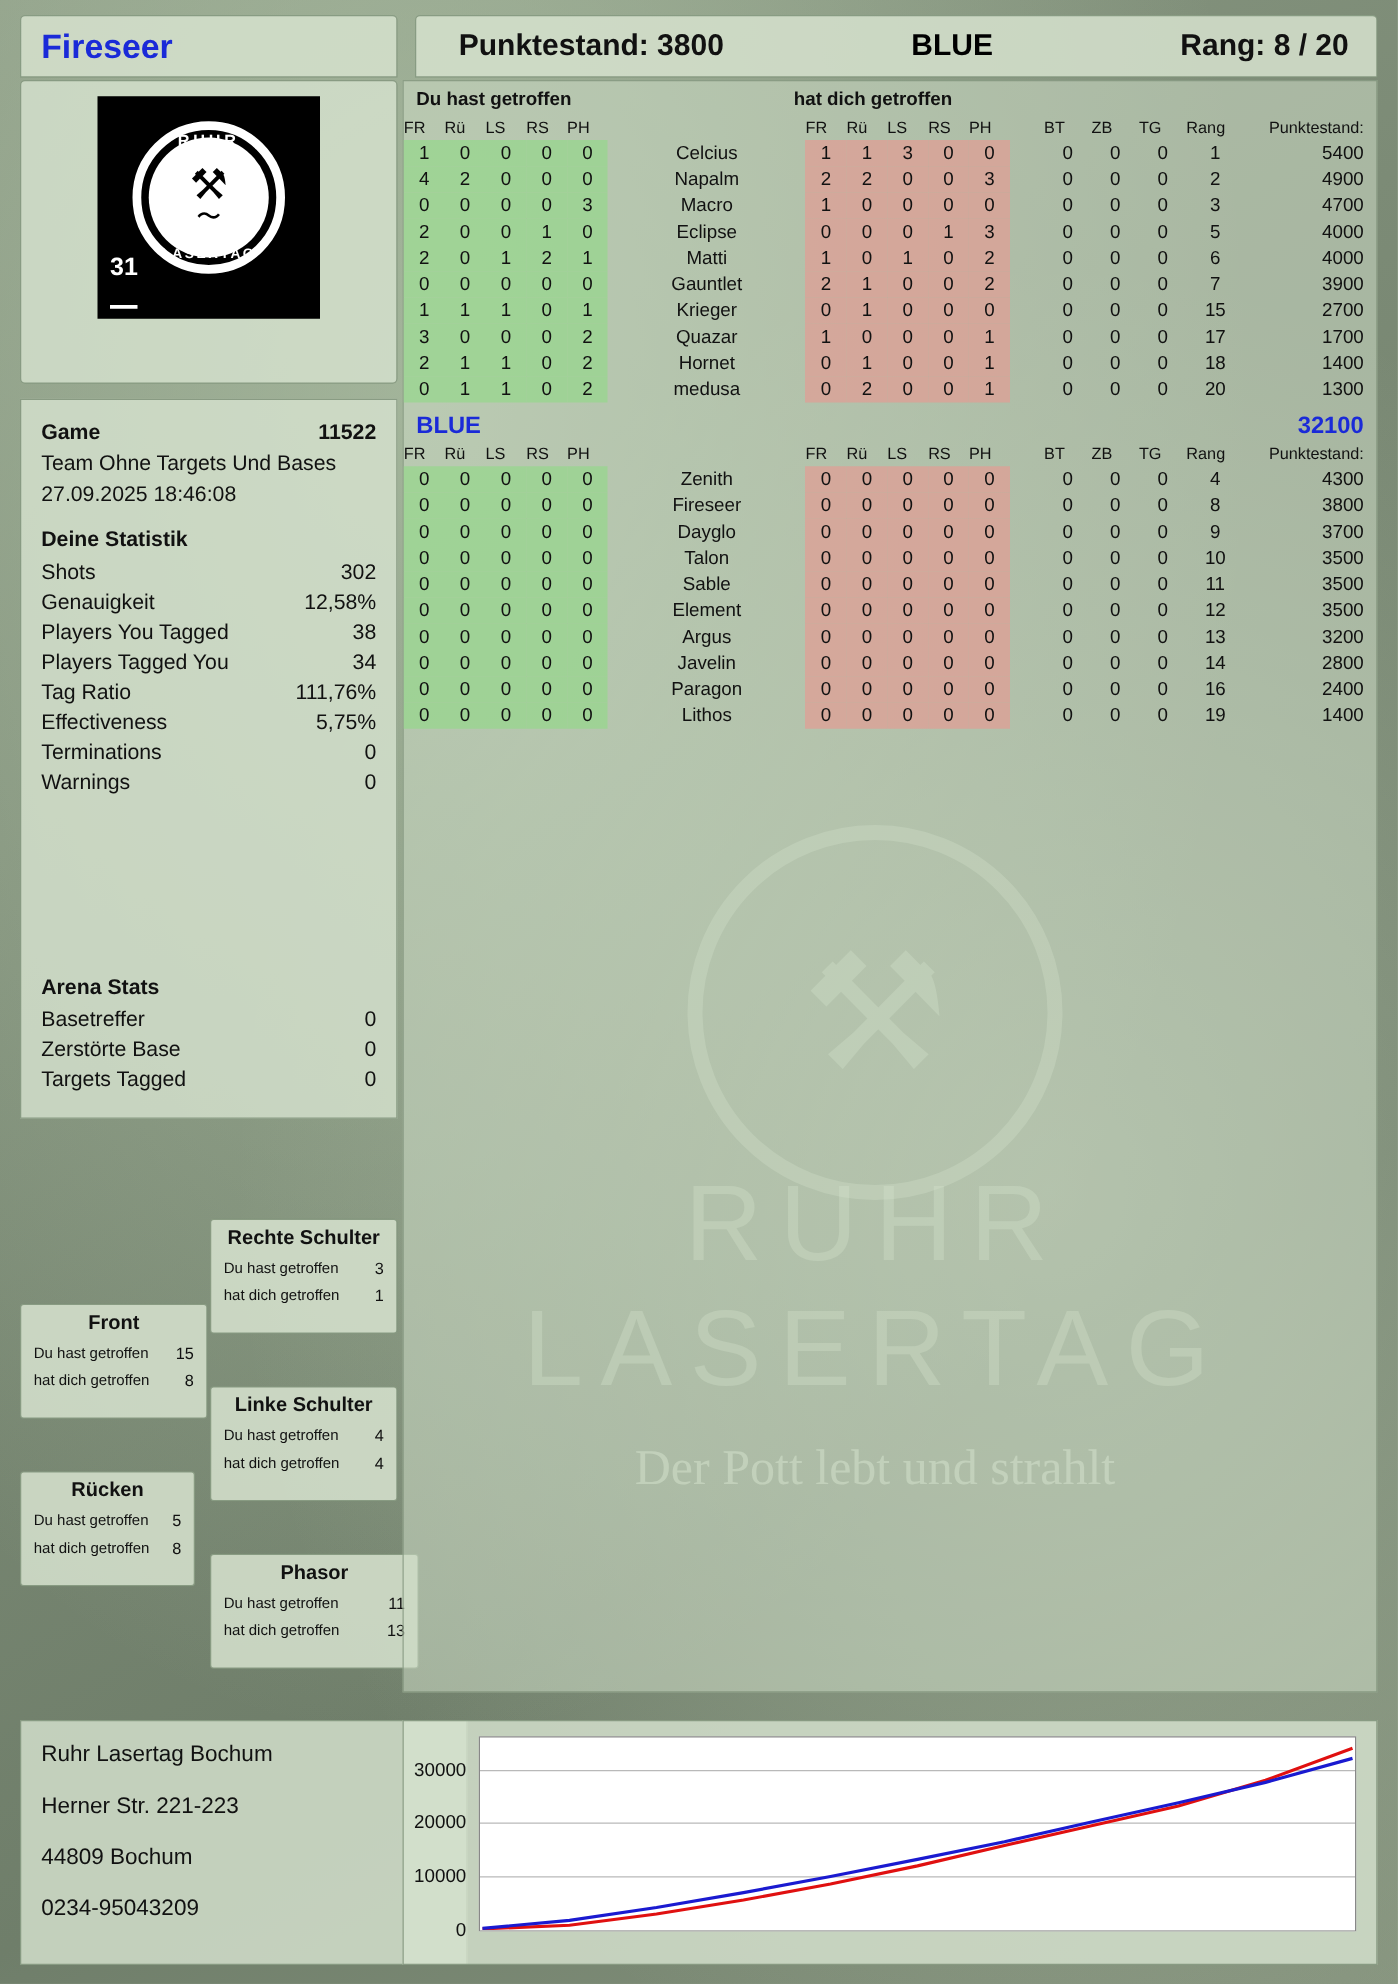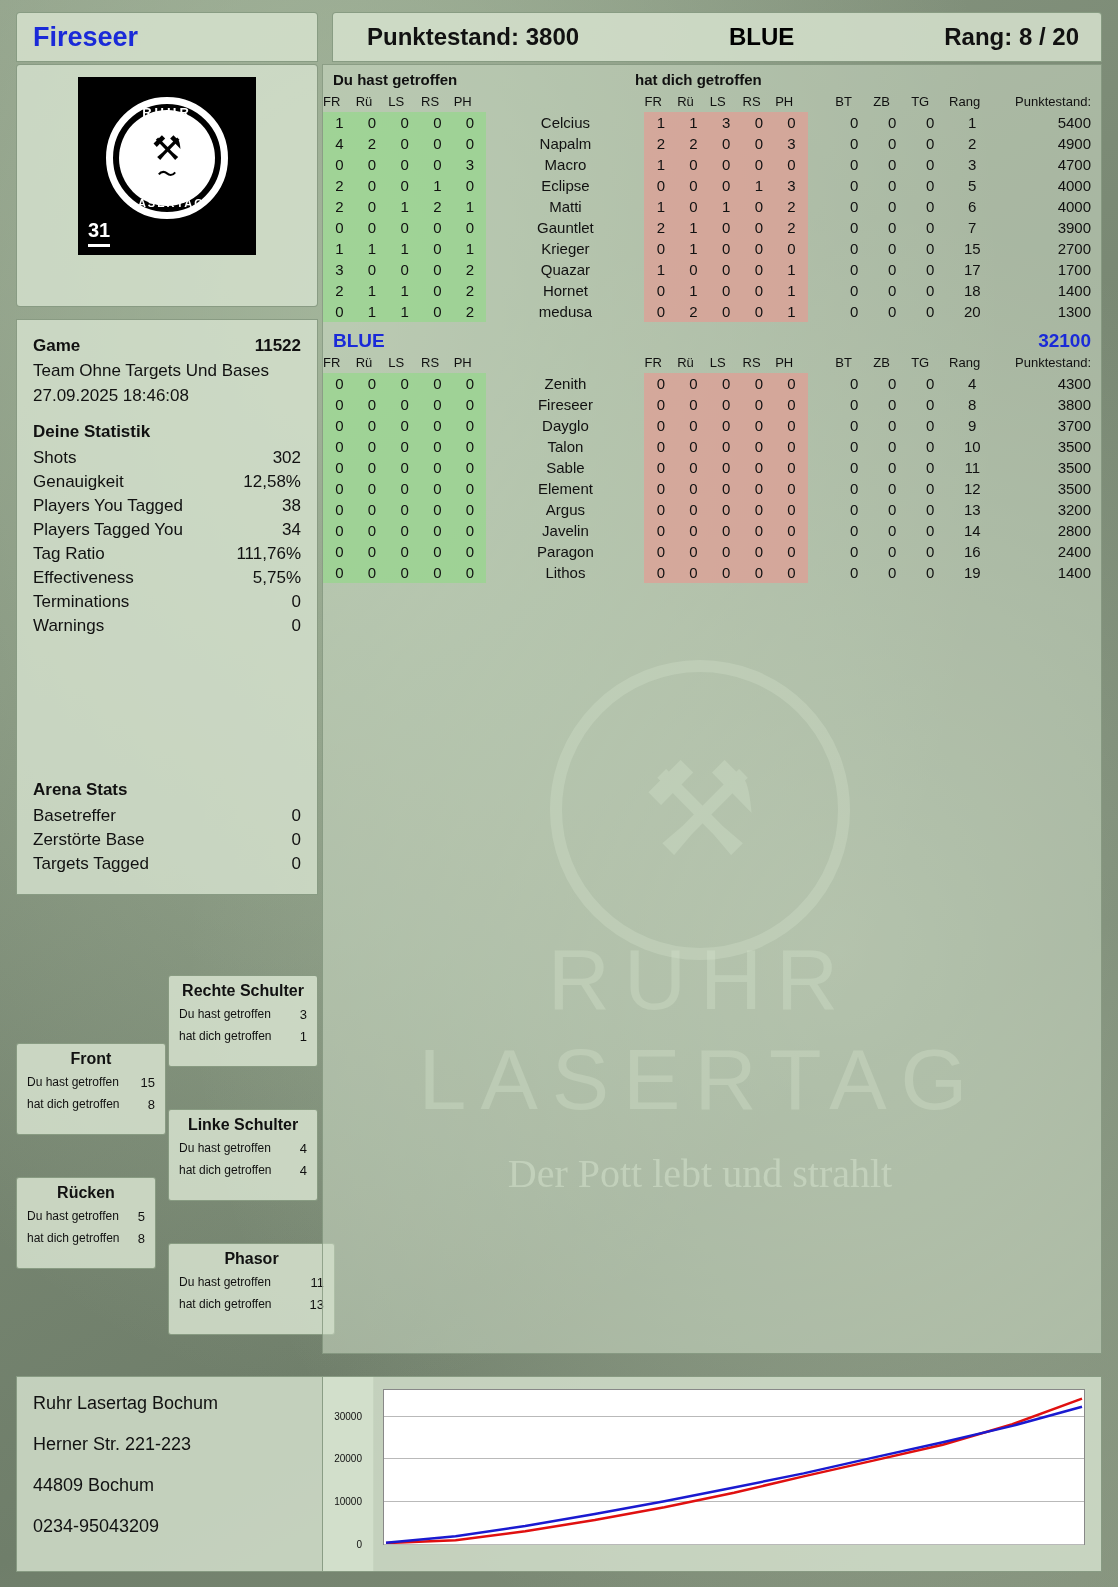--- a/index.html
+++ b/index.html
@@ -89,21 +89,21 @@
     display:flex; align-items:center; justify-content:center;
   }
   .logo .ring .inner {
     width:96px; height:96px; border-radius:50%; background:#fff; color:#000;
     display:flex; flex-direction:column; align-items:center; justify-content:center;
   }
   .logo .ruhr { position:absolute; left:0; top:28px; width:100%; text-align:center; font-size:13px; letter-spacing:3px; font-weight:bold; z-index:3; }
   .logo .lasertag { position:absolute; left:0; top:120px; width:100%; text-align:center; font-size:11px; letter-spacing:2px; font-weight:bold; z-index:3; }
   .logo .hammer { font-size:34px; line-height:34px; margin-top:-4px; }
   .logo .wave { font-size:20px; line-height:14px; margin-top:2px; }
-  .logo .num { position:absolute; left:10px; bottom:8px; font-size:20px; font-weight:bold; border-bottom:3px solid #fff; padding-bottom:2px; }
+  .logo .num { position:absolute; left:10px; bottom:8px; font-size:20px; font-weight:bold; border-bottom:3px solid #fff; padding-bottom:18px; }
 
   #game-panel {
     margin-top:12px; padding:12px 16px 16px 16px;
     background:rgba(214,226,206,0.82);
     border:1px solid rgba(120,140,115,0.8);
   }
   .kv { display:flex; justify-content:space-between; font-size:17px; color:#111; margin:4px 0; }
   .kv.b { font-weight:bold; }
   .sect-title { font-weight:bold; font-size:17px; margin:16px 0 6px 0; color:#111; }
   .plain { font-size:17px; color:#111; margin:5px 0; }
@@ -164,21 +164,21 @@
   th.cpts { text-align:right; padding-right:10px; }
   .thead-g { background:transparent; }
 
   
   #chart-panel {
     position:absolute; left:322px; top:1376px; width:780px; height:196px;
     background:rgba(214,226,206,0.82);
     border:1px solid rgba(120,140,115,0.8);
   }
   #chart-inner { position:absolute; left:60px; top:12px; right:16px; bottom:26px; background:#fff; border:1px solid #888; }
-  .ytick { position:absolute; right:100%; margin-right:22px; font-size:10px; color:#111; transform:translateY(-50%); white-space:nowrap; }
+  .ytick { position:absolute; right:100%; margin-right:11px; font-size:15px; color:#111; transform:translateY(-50%); white-space:nowrap; }
   .gridline { position:absolute; left:0; right:0; height:1px; background:#b9b9b9; }
 </style>
 </head>
 <body>
 
 <div id="root">
 
   <div class="watermark">
     <div class="wm-ring"></div>
     <div class="wm-hammer">⚒</div>

